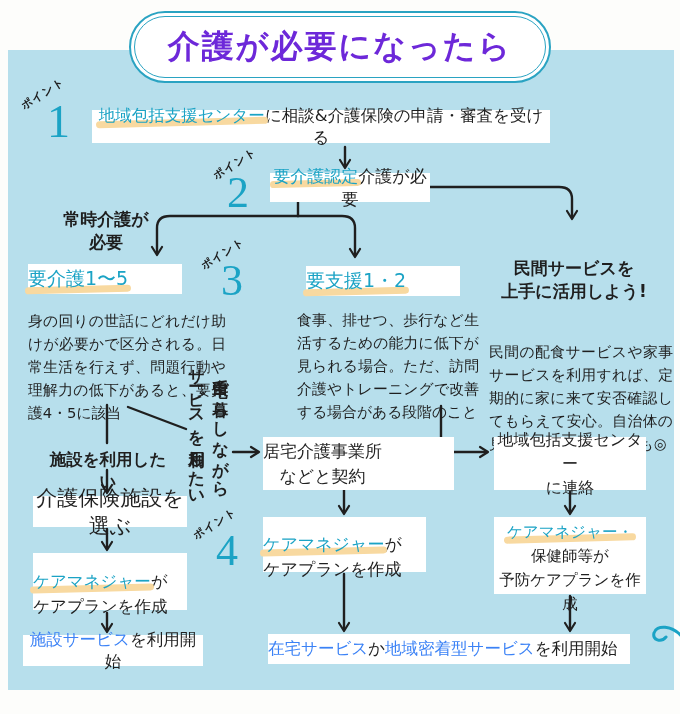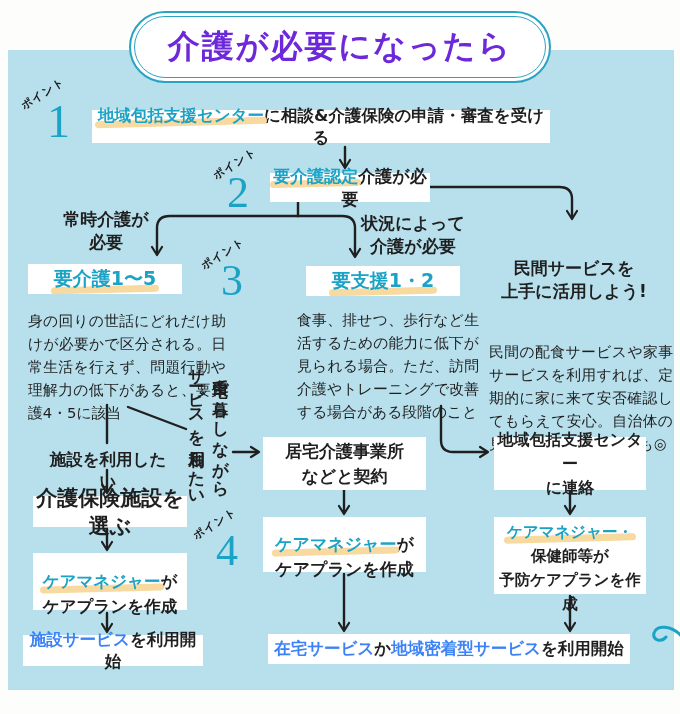--- a/index.html
+++ b/index.html
@@ -7,22 +7,22 @@
           font-family:"DejaVu Sans","Liberation Sans",sans-serif;color:#1f1f1f;}
   .panel{position:absolute;left:8px;top:50px;width:666px;height:640px;background:#b7dfec;z-index:0;}
   .connectors{position:absolute;left:0;top:0;width:680px;height:714px;z-index:1;pointer-events:none;}
 
   .title-box{position:absolute;left:129px;top:11px;width:422px;height:72px;background:#ffffff;
              border:2.5px solid #2aa3c2;border-radius:40px;box-sizing:border-box;padding:3px;z-index:3;}
   .title-inner{width:100%;height:100%;border:1.5px solid #2aa3c2;border-radius:33px;box-sizing:border-box;
                display:flex;align-items:center;justify-content:center;font-size:32px;font-weight:700;
                letter-spacing:2px;color:#6d28d9;}
 
-  .wbox{position:absolute;background:#ffffff;display:flex;align-items:center;justify-content:center;
-        text-align:center;font-weight:700;z-index:2;}
+  .wbox{position:absolute;background:#ffffff;display:flex;align-items:center;justify-content:flex-start;
+        text-align:center;font-weight:400;z-index:2;}
   .lbl{position:absolute;font-weight:700;text-align:center;z-index:2;line-height:1.35;}
   .desc{position:absolute;font-size:14.8px;line-height:1.56;font-weight:500;text-align:justify;z-index:2;}
   .pre{white-space:pre-line;}
   .teal{color:#3b82f6;}
   .hl{color:#1ba3c5;position:relative;z-index:0;}
   .hl::after{content:"";position:absolute;left:-3px;right:-3px;bottom:-1px;height:7px;background:#f8d9a0;
              border-radius:4px;transform:rotate(-1.5deg);z-index:-1;}
   .pt-label{position:absolute;font-size:11px;font-weight:700;letter-spacing:1px;transform:rotate(-32deg);
             transform-origin:left bottom;z-index:2;}
   .pt-num{position:absolute;font-family:"Liberation Serif","DejaVu Serif",serif;color:#1ba3c5;
@@ -81,22 +81,20 @@
   </div>
 
   <div class="wbox" style="left:270px;top:173px;width:160px;height:29px;font-size:17px;">
     <div>
       <span class="hl">要介護認定</span><span>介護が必要</span>
     </div>
   </div>
 
   <div class="lbl pre" style="left:40px;top:208px;width:132px;font-size:17px;">常時介護が
 必要</div>
-  <div class="lbl pre" style="left:350px;top:212px;width:126px;font-size:17px;">状況によって
-介護が必要</div>
 
   <div class="wbox" style="left:28px;top:264px;width:154px;height:30px;font-size:19px;">
     <span class="hl">要介護1〜5</span>
   </div>
   <div class="wbox" style="left:306px;top:266px;width:154px;height:30px;font-size:19px;">
     <span class="hl">要支援1・2</span>
   </div>
 
   <div class="lbl pre" style="left:487px;top:257px;width:174px;font-size:17px;">民間サービスを
 上手に活用しよう!</div>
@@ -115,21 +113,21 @@
       <span class="hl">ケアマネジャー</span><span class="pre">が
 ケアプランを作成</span>
     </div>
   </div>
   <div class="wbox" style="left:23px;top:635px;width:180px;height:31px;font-size:16.5px;">
     <div>
       <span class="teal">施設サービス</span><span>を利用開始</span>
     </div>
   </div>
 
-  <div class="wbox pre" style="left:263px;top:437px;width:163px;height:53px;font-size:17px;line-height:25px;">居宅介護事業所
+  <div class="wbox pre" style="left:263px;top:437px;width:191px;height:53px;font-size:17px;line-height:25px;">居宅介護事業所
 などと契約</div>
   <div class="wbox" style="left:263px;top:517px;width:163px;height:55px;font-size:17px;line-height:25px;">
     <div class="pre">
       <span class="hl">ケアマネジャー</span><span class="pre">が
 ケアプランを作成</span>
     </div>
   </div>
 
   <div class="wbox pre" style="left:494px;top:437px;width:152px;height:53px;font-size:16px;line-height:24px;">地域包括支援センター
 に連絡</div>

